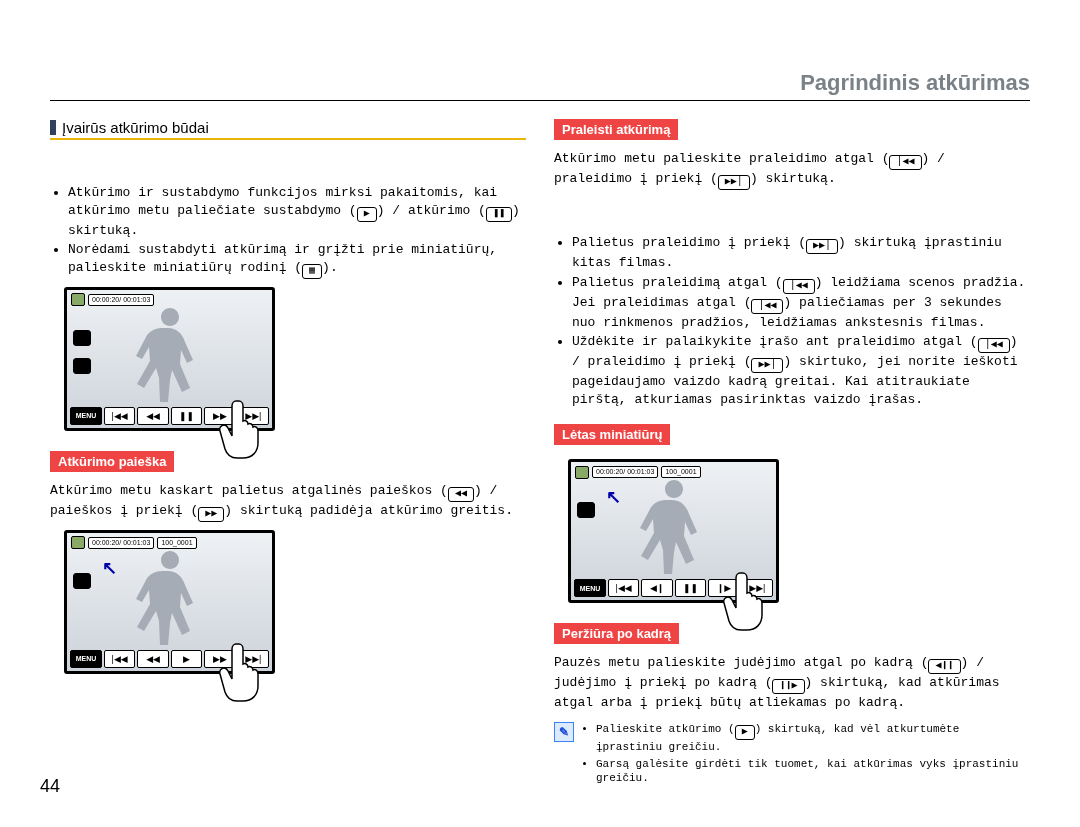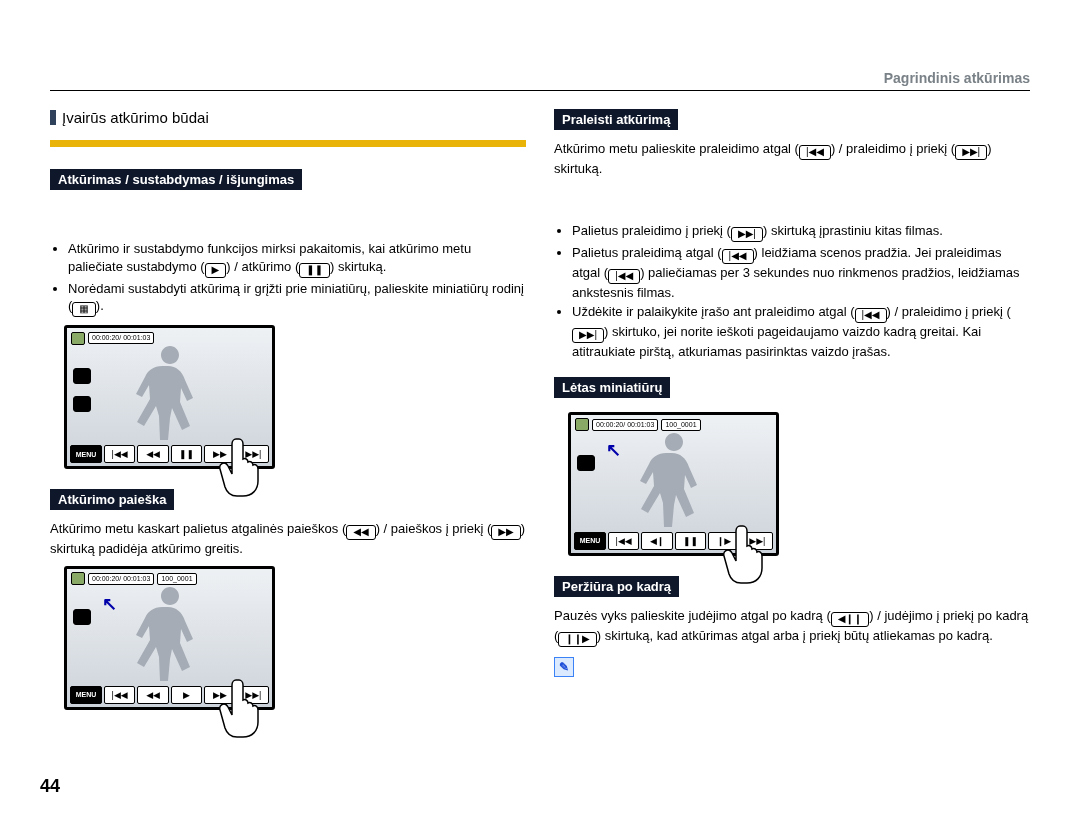--- a/index.html
+++ b/index.html
@@ -13,58 +13,58 @@
     height: 827px;
     overflow: hidden;
   }
   .page {
     padding: 70px 50px 10px 50px;
   }
   .main-header {
     text-align: right;
     color: #7a8288;
     font-weight: bold;
-    font-size: 14px;
+    font-size: 22px;
     border-bottom: 1px solid #000;
     padding-bottom: 4px;
     margin-bottom: 18px;
   }
   .columns {
     display: flex;
     gap: 28px;
   }
   .col {
     flex: 1 1 0;
     min-width: 0;
   }
   .section-heading {
     font-size: 15px;
-    border-bottom: 7px solid #eab308;
-    padding-bottom: 14px;
+    border-bottom: 2px solid #eab308;
+    padding-bottom: 2px;
     margin: 0 0 14px 0;
     display: flex;
     align-items: center;
   }
   .section-heading .bar {
     display: inline-block;
     width: 6px;
     height: 15px;
     background: #30415b;
     margin-right: 6px;
   }
   .subband {
     display: inline-block;
-    background: #0f172a;
+    background: #ef4444;
     color: #fff;
     font-weight: bold;
     font-size: 13px;
     padding: 3px 8px 3px 8px;
     margin: 8px 0 6px 0;
   }
-  p, ul { margin: 4px 0 8px 0; line-height: 1.35; }
+  p, ul { margin: 4px 0 8px 0; line-height: 1.35; font-family: Liberation Mono, monospace; }
   ul { padding-left: 18px; margin-top: 44px; }
   ul li { margin-bottom: 2px; }
   .rbox {
     display:inline-block;
     border:1px solid #000;
     border-radius:3px;
     padding:0 6px;
     height:13px;
     line-height:12px;
     font-size:10px;
@@ -140,39 +140,38 @@
     color:#1d4ed8;
     display:flex;align-items:center;justify-content:center;
     font-size:12px; font-weight:bold;
     flex-shrink:0;
   }
   .note-box ul { margin:0; padding-left:14px;}
   .page-number {
     position: absolute;
     left: 40px;
     bottom: 30px;
-    font-weight: bold;
+    font-weight: normal;
     font-size: 18px;
   }
 </style>
 </head>
 <body>
 
 <div class="page">
   <div class="main-header">Pagrindinis atkūrimas</div>
 
   <div class="columns">
 
     <div class="col">
       <div class="section-heading">
         <span class="bar"></span>
         <span>Įvairūs atkūrimo būdai</span>
       </div>
 
-      <div class="subband">Atkūrimas / sustabdymas / išjungimas</div>
       <ul>
         <li>
           <span>Atkūrimo ir sustabdymo funkcijos mirksi pakaitomis, kai atkūrimo metu paliečiate sustabdymo (</span><span class="rbox">▶</span><span>) / atkūrimo (</span><span class="rbox">❚❚</span><span>) skirtuką.</span>
         </li>
         <li>
           <span>Norėdami sustabdyti atkūrimą ir grįžti prie miniatiūrų, palieskite miniatiūrų rodinį (</span><span class="rbox">▦</span><span>).</span>
         </li>
       </ul>
 
       
@@ -275,23 +274,27 @@
             <div class="ctrl">▶▶|</div>
           </div>
         </div>
         <svg class="hand" viewBox="0 0 56 60">
           <path fill="#fff" stroke="#000" stroke-width="1.5" d="M20 2c2 0 4 2 4 5v15c2-1 5 0 5 3 2-1 5 0 5 3 2-1 5 0 5 4v12c0 9-6 15-15 15H18c-6 0-10-3-12-9L1 32c-1-3 1-6 4-6 2 0 3 1 4 3l4 8V7c0-3 2-5 4-5z"></path>
         </svg>
       </div>
 
       <div class="subband">Peržiūra po kadrą</div>
       <p>
-        <span>Pauzės vyks palieskite judėjimo atgal po kadrą (</span><span class="rbox">◀❙❙</span><span>) / judėjimo į priekį po kadrą (</span><span class="rbox">❙❙▶</span><span>) skirtuką, kad atkūrimas atgal arba į priekį būtų atliekamas po kadrą.</span>
+        <span>Pauzės metu palieskite judėjimo atgal po kadrą (</span><span class="rbox">◀❙❙</span><span>) / judėjimo į priekį po kadrą (</span><span class="rbox">❙❙▶</span><span>) skirtuką, kad atkūrimas atgal arba į priekį būtų atliekamas po kadrą.</span>
       </p>
 
       <div class="note-box">
         <div class="note-icon">✎</div>
+        <ul>
+          <li><span>Palieskite atkūrimo (</span><span class="rbox">▶</span><span>) skirtuką, kad vėl atkurtumėte įprastiniu greičiu.</span></li>
+          <li>Garsą galėsite girdėti tik tuomet, kai atkūrimas vyks įprastiniu greičiu.</li>
+        </ul>
       </div>
     </div>
   </div>
 </div>
 
 <div class="page-number">44</div>
 
 </body></html>

